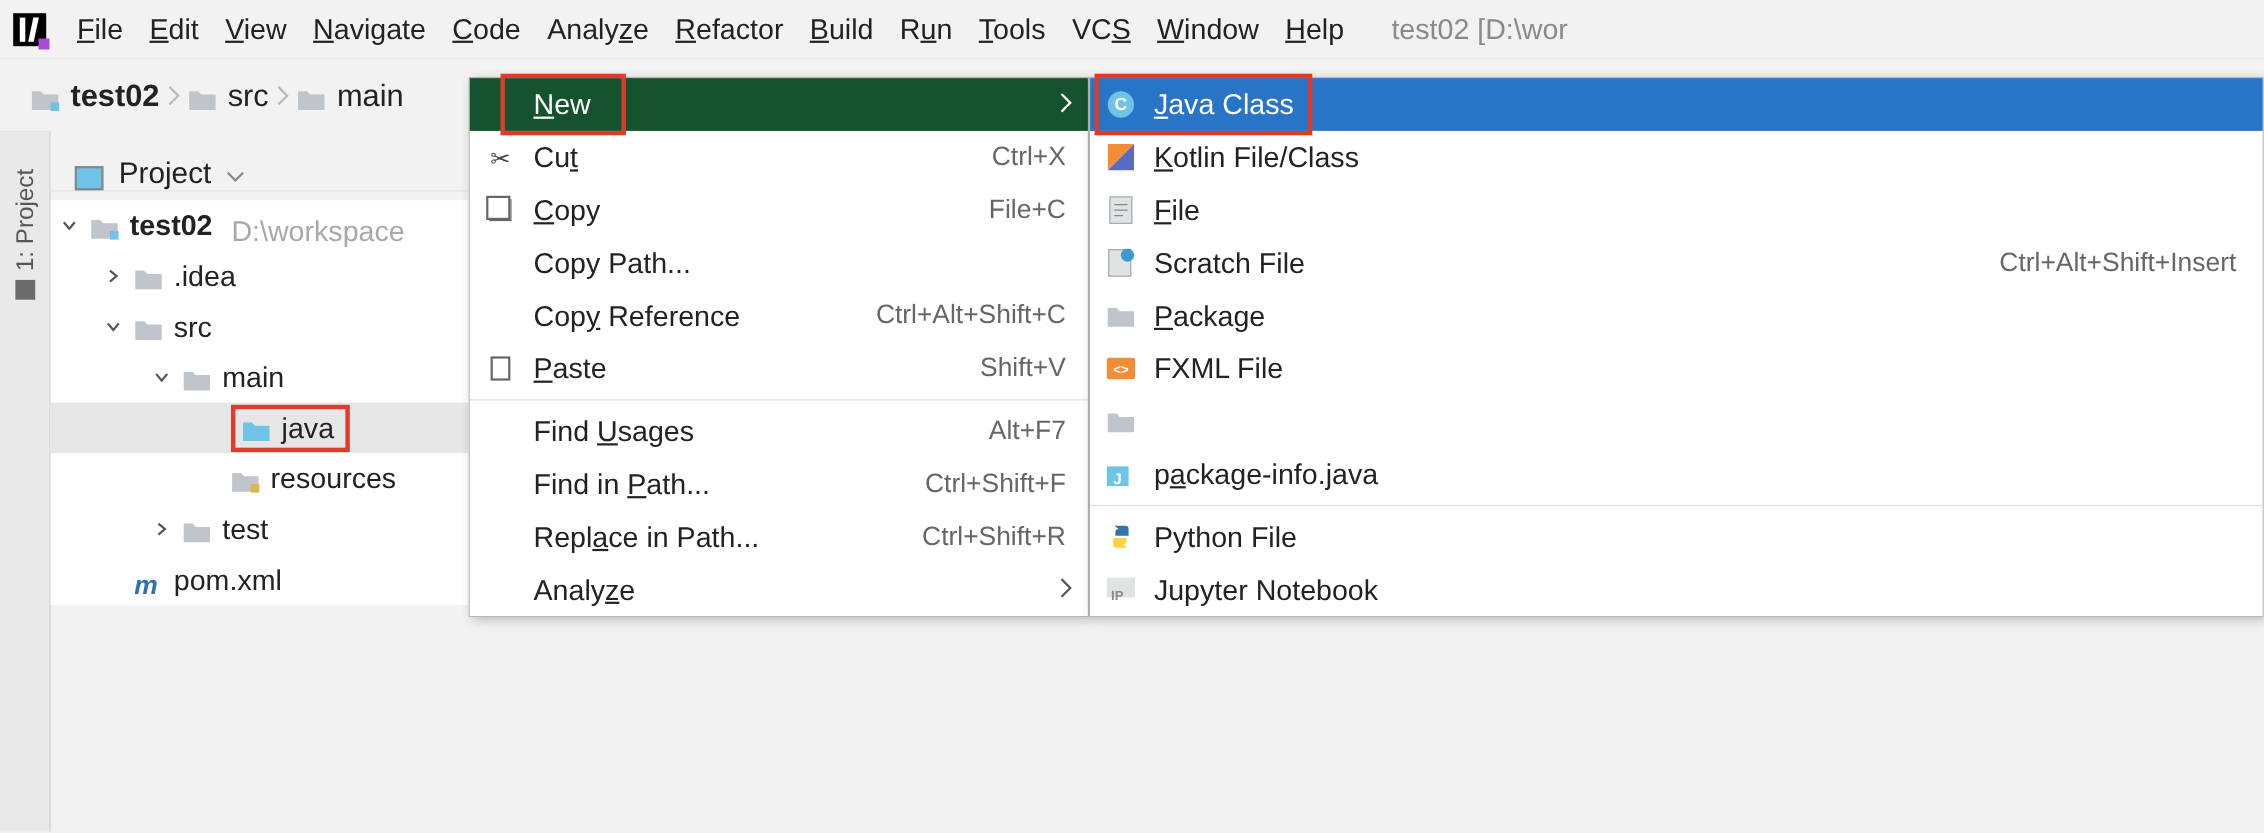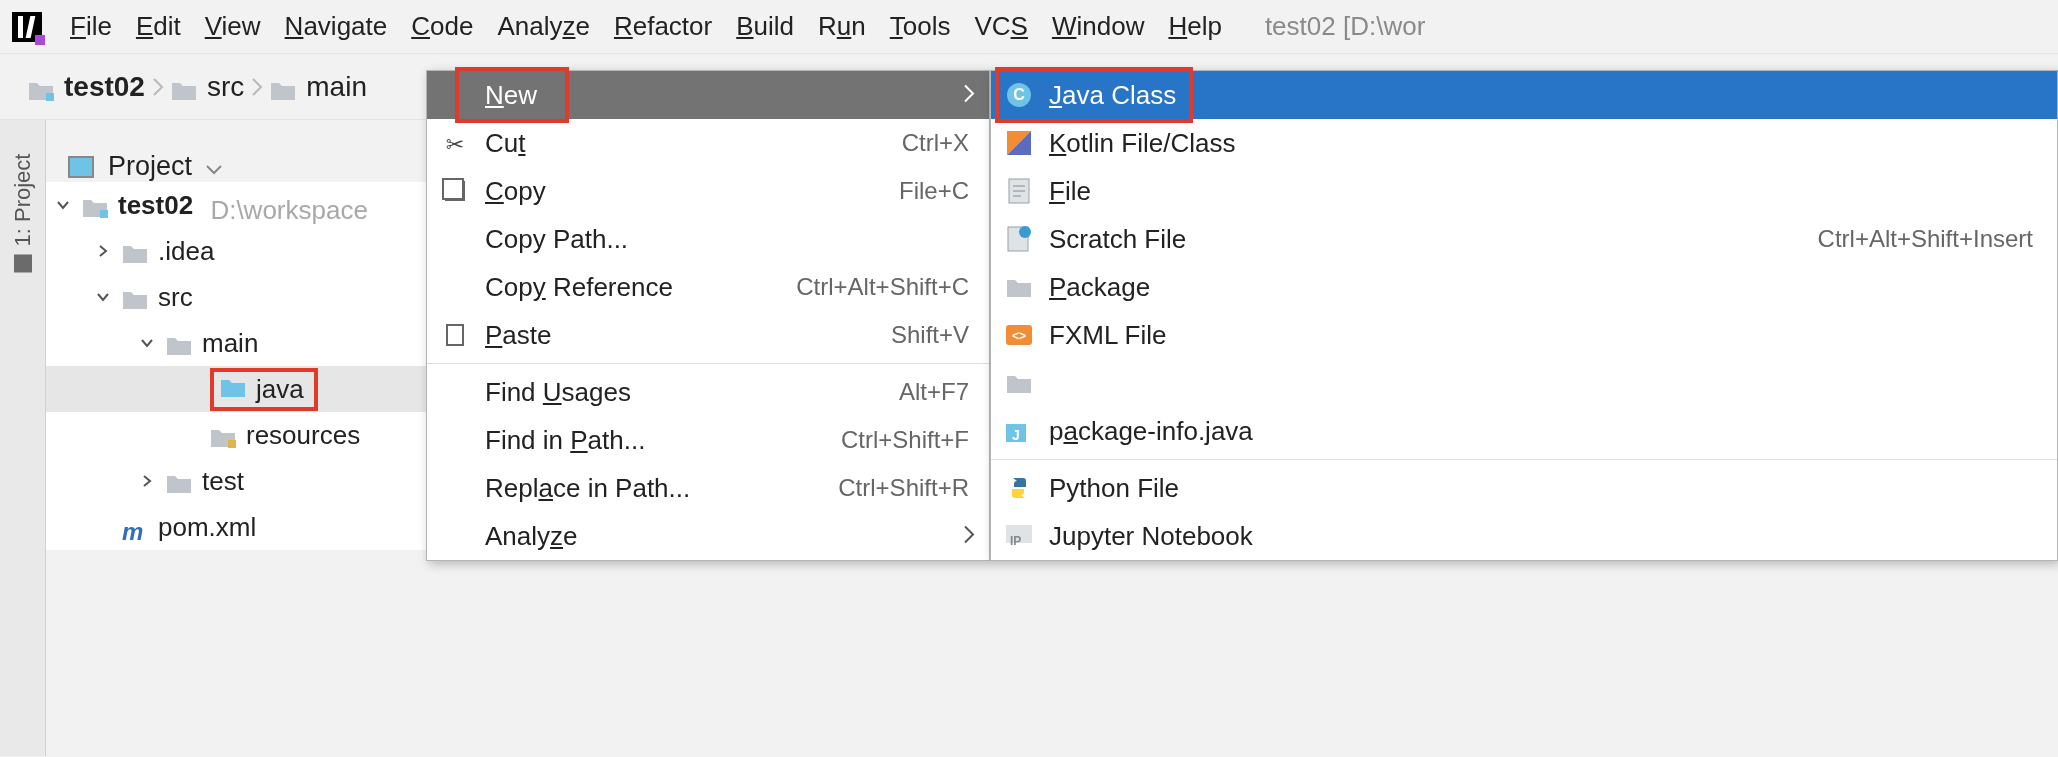--- a/index.html
+++ b/index.html
@@ -100,27 +100,27 @@
     gap:8px;
     color:#555;
   }
   .sidetab .tab-icon {
     width:18px;height:18px;background:#6b6b6b;
   }
 
   
   .proj-header {
     position:absolute;
-    left:46px; top:136px;
+    left:46px; top:112px;
     width:380px;
     height:62px;
     background:#f2f2f2;
     border-bottom:1px solid #e3e3e3;
     display:flex;
-    align-items:center;
+    align-items:flex-end;
     padding-left:22px;
     gap:14px;
     font-size:27px;
   }
   .proj-header .sq {
     width:26px;height:22px;background:#6fc3e6;border:2px solid #888;
   }
   .proj-header .dd {
     color:#888;
   }
@@ -162,21 +162,21 @@
     font-size:26px;
   }
   .ctx .row {
     display:flex;
     align-items:center;
     height:48px;
     padding:0 20px 0 14px;
     gap:16px;
     position:relative;
   }
-  .ctx .row.hl { background:#737373; color:#fff; }
+  .ctx .row.hl { background:#14532d; color:#fff; }
   .ctx .row .icon-slot {
     width:28px;height:28px;display:flex;align-items:center;justify-content:center;
   }
   .ctx .label { flex:1; }
   .ctx .shortcut { color:#666; font-size:24px; }
   .ctx .div { height:1px;background:#ddd;margin:4px 0; }
   .ctx .sub-arrow {
     position:absolute; right:14px; top:50%; transform:translateY(-50%);
   }
   .ctx .u { text-decoration: underline; }
@@ -357,21 +357,21 @@
       </span>
       <span class="fld-ico"><svg width="26" height="22" viewBox="0 0 26 22">
     <path d="M1 4 h8 l3 3 h13 v14 h-24 z" fill="#bfc5ca"></path>
     <rect x="18" y="14" width="8" height="8" fill="none"></rect>
   </svg></span>
       <span>main</span>
     </div>
     <div class="row sel">
       <span style="width: 118px;"></span>
       <span class="arr"></span>
-      <span class="red-box" style="display: inline-flex; align-items: flex-start; gap: 10px; padding: 2px 10px 2px 6px;">
+      <span class="red-box" style="display: inline-flex; align-items: center; gap: 10px; padding: 2px 10px 2px 6px;">
         <span class="fld-ico"><svg width="26" height="22" viewBox="0 0 26 22">
     <path d="M1 4 h8 l3 3 h13 v14 h-24 z" fill="#6fc3e6"></path>
     <rect x="18" y="14" width="8" height="8" fill="none"></rect>
   </svg></span>
         <span>java</span>
       </span>
     </div>
     <div class="row">
       <span style="width: 118px;"></span>
       <span class="arr"></span>

